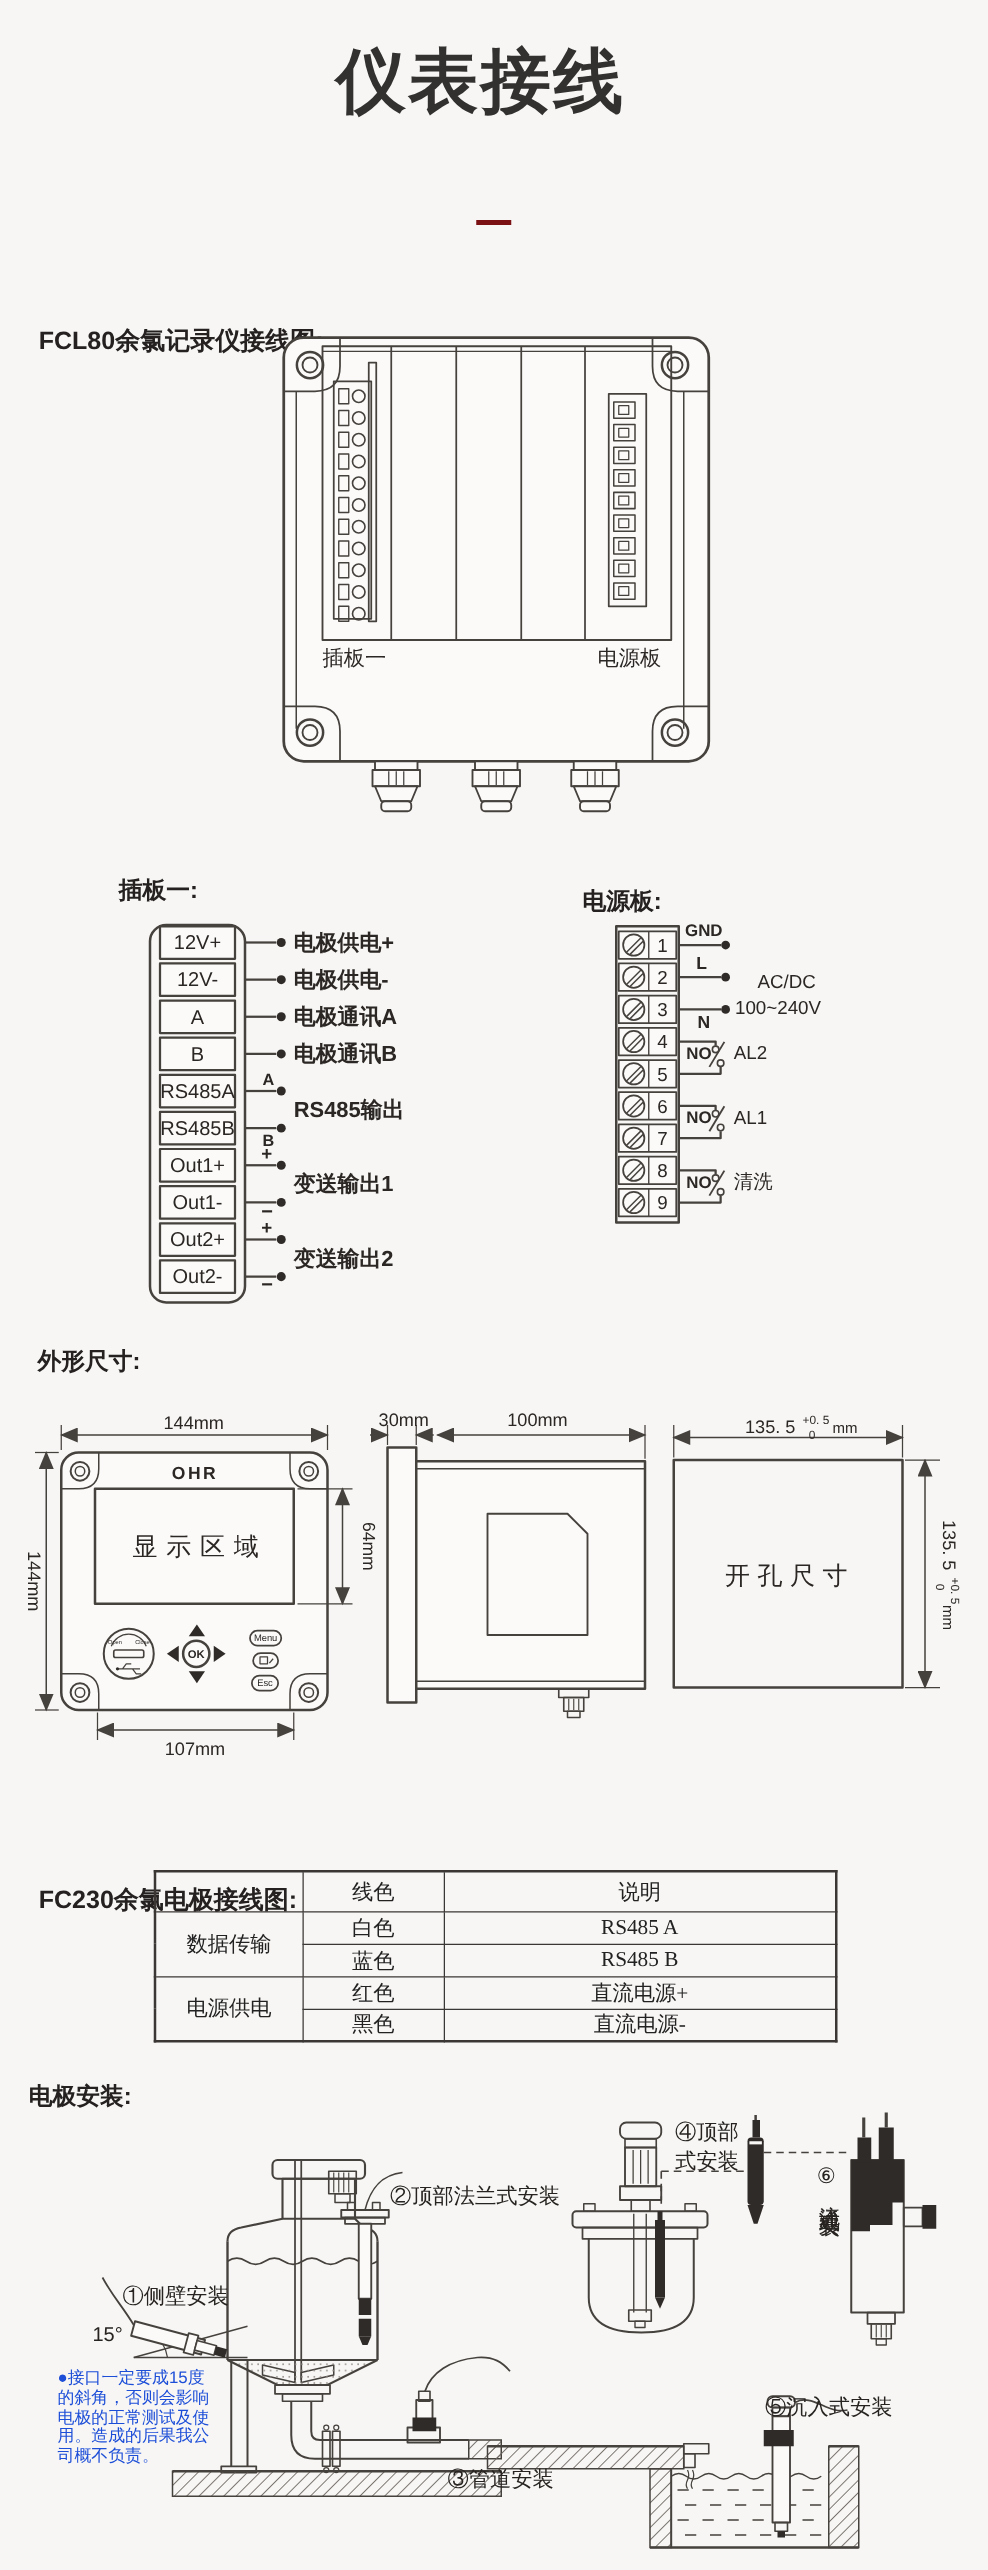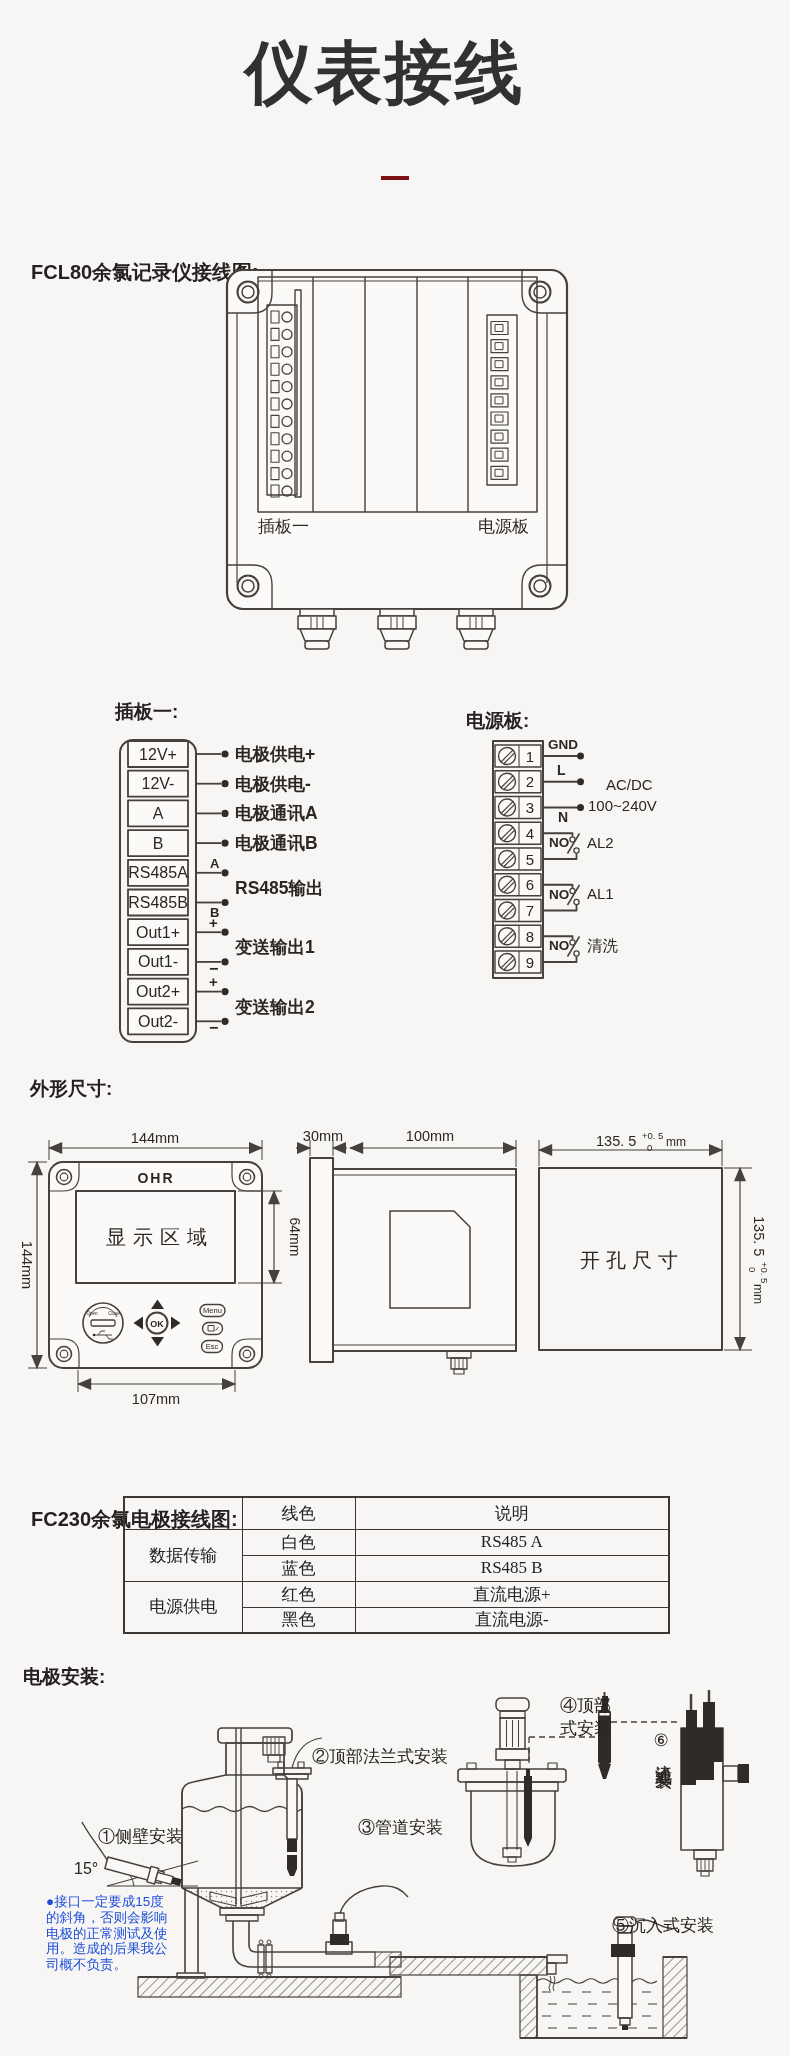--- a/index.html
+++ b/index.html
@@ -1,19 +1,19 @@
 <!DOCTYPE html>
 <html><head>
 <meta charset="utf-8">
 <style>
   html,body{margin:0;padding:0;background:#f7f6f4;}
   #root{position:relative;width:790px;height:2056px;background:#f7f6f4;overflow:hidden;
         font-family:"Liberation Sans",sans-serif;color:#2b2724;}
   .abs{position:absolute;}
-  .h1{width:769px;text-align:center;font-size:68px;font-weight:bold;color:#333030;letter-spacing:2px;}
+  .h1{width:769px;text-align:center;font-size:56px;font-weight:bold;color:#333030;letter-spacing:2px;}
   .dash{background:#7b1113;}
   .sec{font-size:20px;font-weight:bold;color:#242120;margin-top:48px;}
   .sec2{font-size:19px;font-weight:bold;color:#242120;}
   svg{position:absolute;overflow:visible;}
   svg .ln{stroke:#45413d;fill:none;stroke-linejoin:round;}
   svg .fil{fill:#2f2b28;stroke:none;}
   svg .box{stroke:#45413d;fill:#fbfaf9;stroke-linejoin:round;}
   svg text{fill:#2b2724;font-family:"Liberation Sans",sans-serif;}
   .ser{font-family:"Liberation Serif",serif;}
   table.fc{border-collapse:collapse;table-layout:fixed;font-family:"Liberation Serif",serif;
@@ -120,21 +120,21 @@
       <rect class="ln" x="271" y="201.3" width="17" height="13" stroke-width="1.2"></rect>
         <rect class="ln" x="275" y="204.3" width="8" height="7" stroke-width="1"></rect>
     </g>
     <text class="ser" x="38" y="267" font-size="17">插板一</text>
     <text class="ser" x="258" y="267" font-size="17">电源板</text>
     <use href="#gld" x="97" y="344"></use>
     <use href="#gld" x="177" y="344"></use>
     <use href="#gld" x="256" y="344"></use>
   </svg>
 
-  <div class="abs sec2" style="left:95px;top:699px;margin-left:20px;">插板一:</div>
+  <div class="abs sec2" style="left:95px;top:699px;">插板一:</div>
   <svg style="left:115px;top:735px;" width="270" height="320" viewBox="0 0 270 320">
     <rect class="ln" x="5" y="5" width="76" height="302" rx="13" stroke-width="2"></rect>
     <g font-size="16" text-anchor="middle">
       <rect class="box" x="13" y="6" width="60" height="26" stroke-width="1.8"></rect>
         <text x="43" y="24.5">12V+</text>
       <rect class="box" x="13" y="35.7" width="60" height="26" stroke-width="1.8"></rect>
         <text x="43" y="54.2">12V-</text>
       <rect class="box" x="13" y="65.4" width="60" height="26" stroke-width="1.8"></rect>
         <text x="43" y="83.9">A</text>
       <rect class="box" x="13" y="95.1" width="60" height="26" stroke-width="1.8"></rect>
@@ -614,22 +614,22 @@
       <rect class="fil" x="581" y="254" width="24" height="13"></rect>
       <rect class="ln" x="590" y="328" width="10" height="7" stroke-width="1.3"></rect>
       <rect class="fil" x="592" y="335" width="6" height="5"></rect>
       <path class="ln" d="M606,232 C620,224 632,242 648,238" stroke-width="1.4"></path>
     </g>
   </svg>
 
   <div class="abs ilabel" style="left:98px;top:1825px;">①侧壁安装</div>
   <div class="abs ilabel" style="left:74px;top:1860px;font-size:16px;font-family:'Liberation Sans',sans-serif;">15°</div>
   <div class="abs ilabel" style="left:312px;top:1745px;">②顶部法兰式安装</div>
-  <div class="abs ilabel" style="left:358px;top:1816px;">③管道安装</div>
-  <div class="abs" style="left:560px;top:1694px;">
+  <div class="abs ilabel" style="left:358px;top:1972px;">③管道安装</div>
+  <div class="abs" style="left:540px;top:1694px;">
     <div class="ilabel">④顶部</div>
     <div class="ilabel">式安装</div>
   </div>
   <div class="abs ilabel" style="left:612px;top:1890px;margin-top:24px;">⑤沉入式安装</div>
   <div class="abs" style="left:650px;top:1730px;">
     <div class="ilabel" style="text-align:center;width:22px;">⑥</div>
     <div class="ilabel vert" style="height:110px;margin-left:2px;">流通式安装</div>
   </div>
   <div class="abs" style="left:46px;top:1894px;">
     <div class="note">●接口一定要成15度</div>

